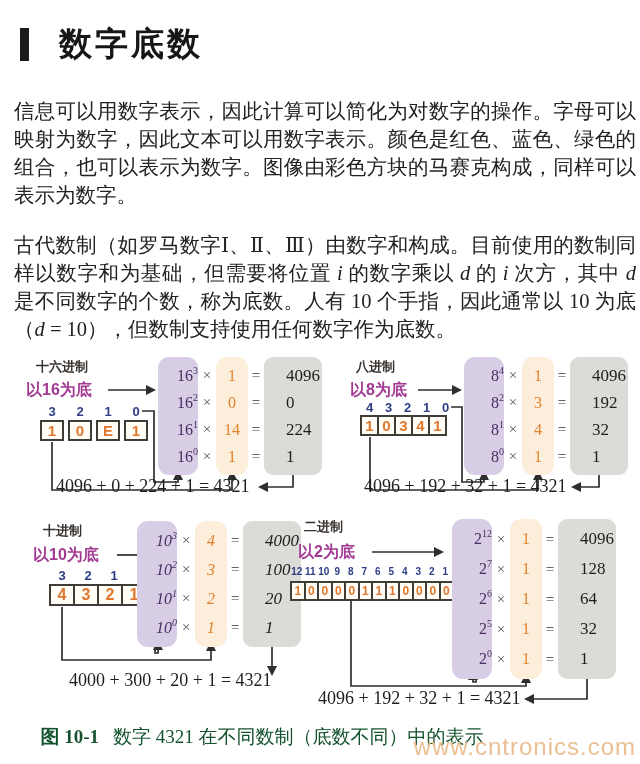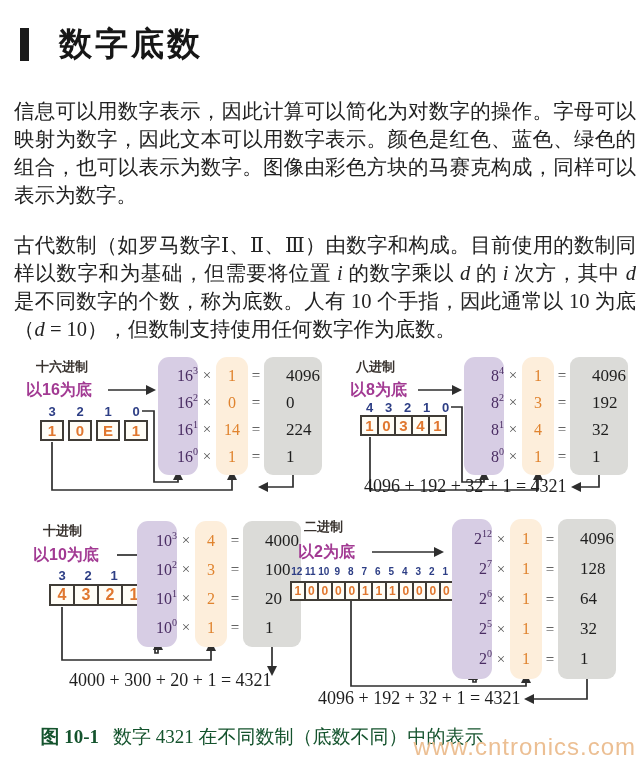--- a/index.html
+++ b/index.html
@@ -142,20 +142,21 @@
         <span class="res">224</span>
       </div>
       <div class="crow">
         <span class="pw"><span>16</span><sup>0</sup></span>
         <span class="opx">×</span>
         <span class="mult">1</span>
         <span class="opeq">=</span>
         <span class="res">1</span>
       </div>
     </div>
+    <div class="sum" style="left:36px;top:118px;">4096 + 0 + 224 + 1 = 4321</div>
   </div>
 
   <div class="q q2" style="left:330px;top:358px;width:305px;height:142px;">
     <svg class="conn" width="305" height="142">
       <path d="M88,32 H124"></path>
         <path class="ah" d="M132,32 l-10,-5 v10 z"></path>
       <path d="M121,49 H132 V124 H154 V121"></path>
         <path class="ah" d="M154,112 l-5,10 h10 z"></path>
       <path d="M40,79 V132 H208 V121"></path>
         <path class="ah" d="M208,112 l-5,10 h10 z"></path>
@@ -232,21 +233,21 @@
       <span>2</span>
       <span>1</span>
       <span>0</span>
     </div>
     <div class="boxrow contig" style="left:24px;top:66px;">
       <span class="cell">4</span>
       <span class="cell">3</span>
       <span class="cell">2</span>
       <span class="cell">1</span>
     </div>
-    <div class="calc" style="left:112px;top:8px;width:164px;">
+    <div class="calc" style="left:112px;top:8px;width:164px;font-style:italic;">
       <div class="pill pill-purple"></div>
       <div class="pill pill-peach"></div>
       <div class="pill pill-gray"></div>
       <div class="crow">
         <span class="pw"><span>10</span><sup>3</sup></span>
         <span class="opx">×</span>
         <span class="mult">4</span>
         <span class="opeq">=</span>
         <span class="res">4000</span>
       </div>

